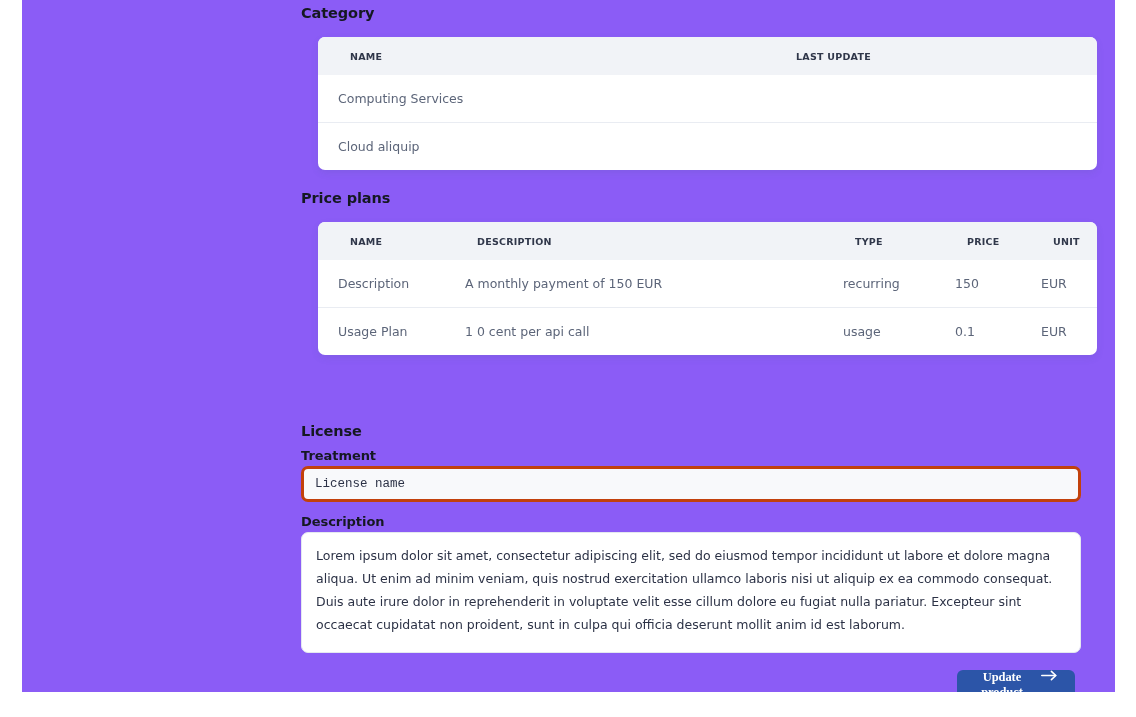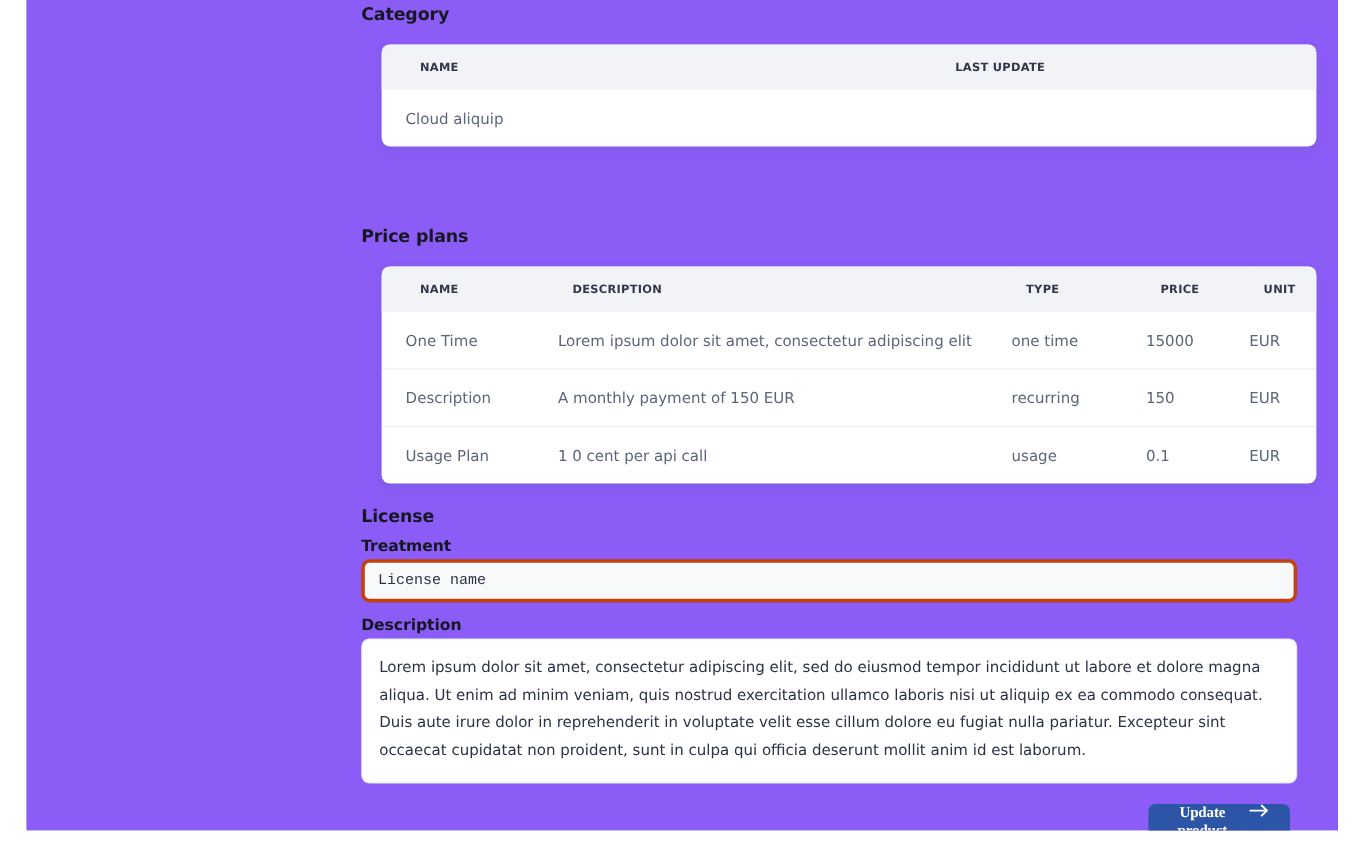--- a/index.html
+++ b/index.html
@@ -196,20 +196,24 @@
           <tr>
             <th class="pad-name">
               <span>NAME</span>
             </th>
             <th>
               <span>LAST UPDATE</span>
             </th>
           </tr>
         </thead>
         <tbody>
+          <tr>
+            <td class="pad-name">Computing Services</td>
+            <td></td>
+          </tr>
           <tr>
             <td class="pad-name">Cloud aliquip</td>
             <td></td>
           </tr>
         </tbody>
       </table>
     </div>
 
     <h2 class="section-heading h-priceplans">Price plans</h2>
 
@@ -236,27 +240,20 @@
             <th>
               <span>PRICE</span>
             </th>
             <th>
               <span>UNIT</span>
             </th>
           </tr>
         </thead>
         <tbody>
           <tr>
-            <td class="pad-name">One Time</td>
-            <td>Lorem ipsum dolor sit amet, consectetur adipiscing elit</td>
-            <td>one time</td>
-            <td>15000</td>
-            <td>EUR</td>
-          </tr>
-          <tr>
             <td class="pad-name">Description</td>
             <td>A monthly payment of 150 EUR</td>
             <td>recurring</td>
             <td>150</td>
             <td>EUR</td>
           </tr>
           <tr>
             <td class="pad-name">Usage Plan</td>
             <td>1 0 cent per api call</td>
             <td>usage</td>

